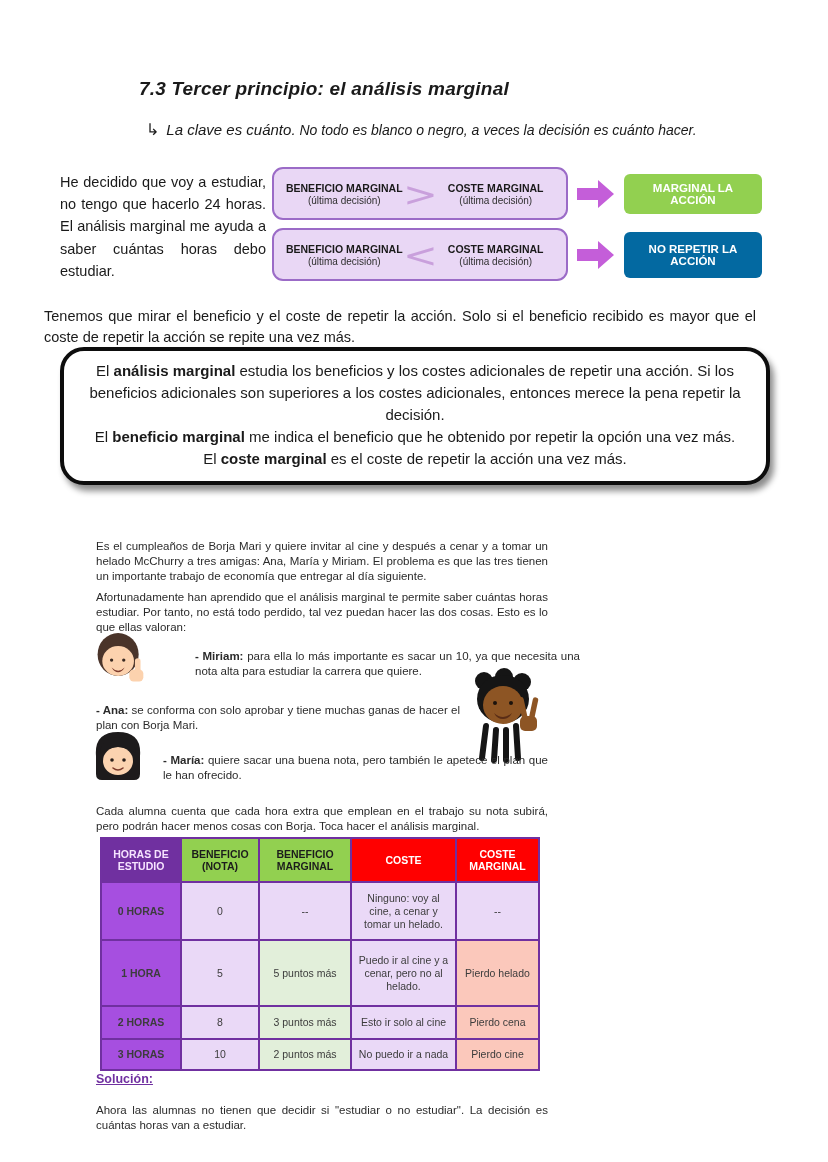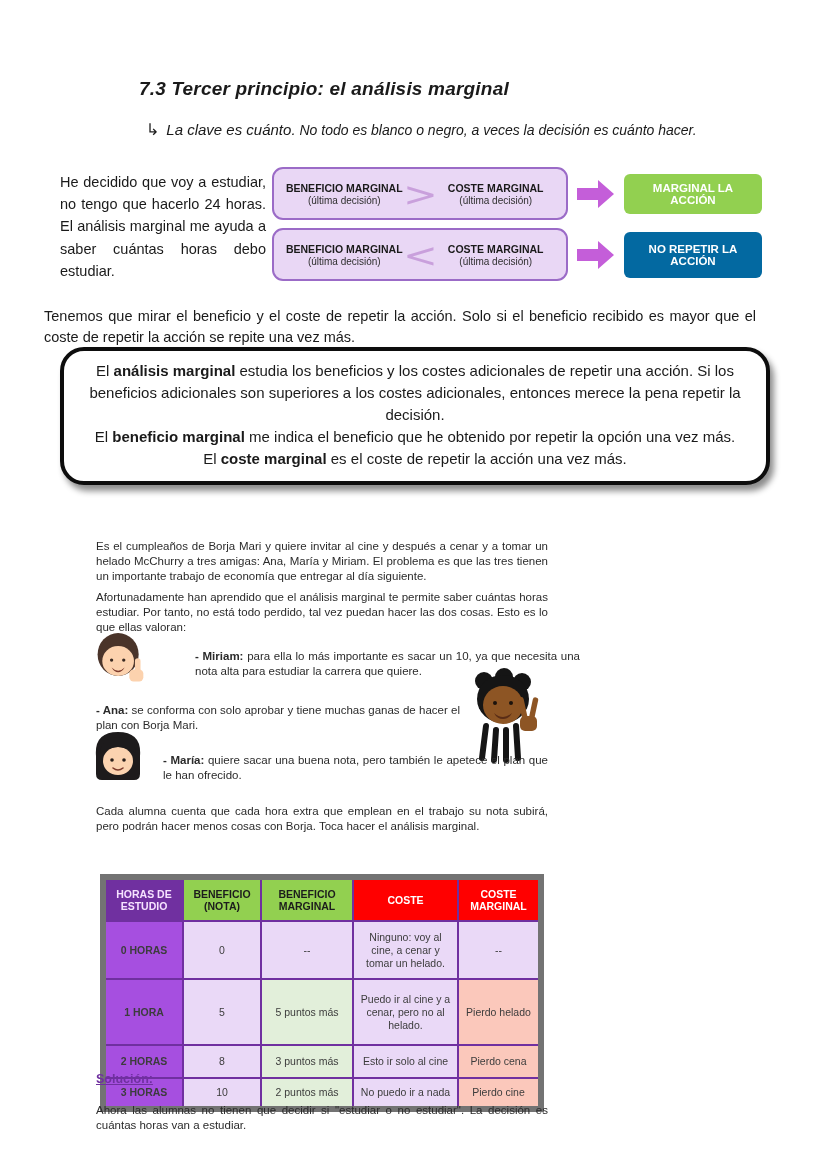--- a/index.html
+++ b/index.html
@@ -50,22 +50,22 @@
   .char-miriam-text{left:163px;top:637px;width:385px;margin-left:32px;}
   .char-ana-text{left:96px;top:691px;width:364px;}
   .char-maria-text{left:163px;top:741px;width:385px;}
   .story-p3{left:96px;top:792px;width:452px;}
   .avatar{position:absolute;line-height:0;}
   .avatar-miriam{left:92px;top:630px;}
   .avatar-ana{left:460px;top:668px;}
   .avatar-maria{left:90px;top:726px;}
   
   .study-table{
-    position:absolute;left:100px;top:874px;border-collapse:collapse;width:438px;
-    border:6px solid #737373;table-layout:fixed;
+    position:absolute;left:100px;top:837px;border-collapse:collapse;width:438px;
+    border:2px solid #737373;table-layout:fixed;
   }
   .study-table th,.study-table td{border:2px solid #7030a0;padding:2px 4px;text-align:center;vertical-align:middle;}
   .study-table th{font-size:10.5px;line-height:12.5px;}
   .study-table td{font-size:10.5px;line-height:13px;color:#3c3c3c;}
   .col-hours{width:80px;} .col-benefit{width:78px;} .col-mbenefit{width:92px;} .col-cost{width:105px;} .col-mcost{width:83px;}
   .tr-head{height:44px;} .tr-r0{height:58px;} .tr-r1{height:66px;} .tr-r2{height:33px;} .tr-r3{height:31px;}
   .th-hours{background:#7030a0;color:#f6e3ff;}
   .th-benefit{background:#92d050;color:#1c1c1c;}
   .th-cost{background:#ff0000;color:#ffffff;}
   .td-hours{background:#a64fe0;color:#ffe0f2;font-weight:bold;}

